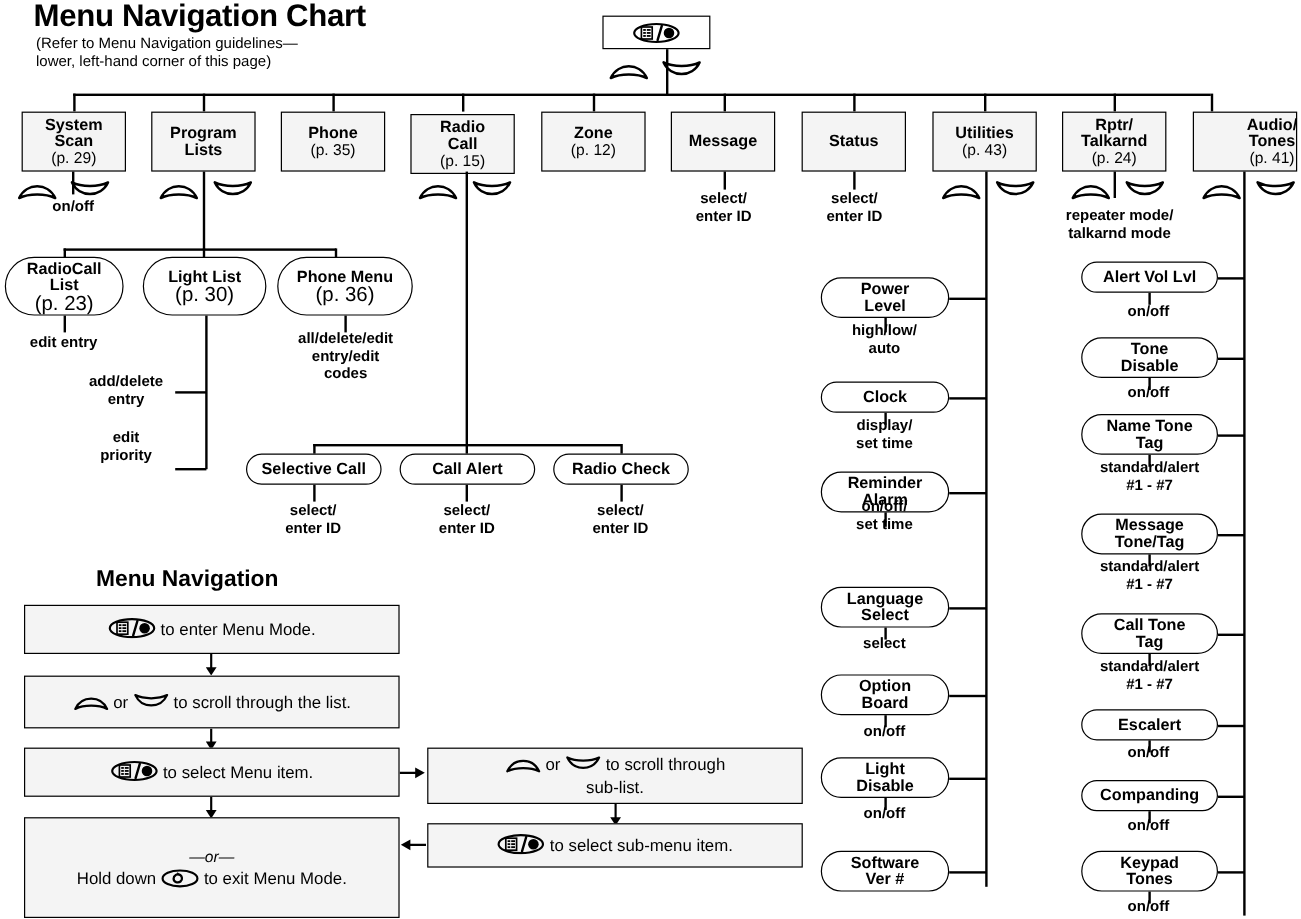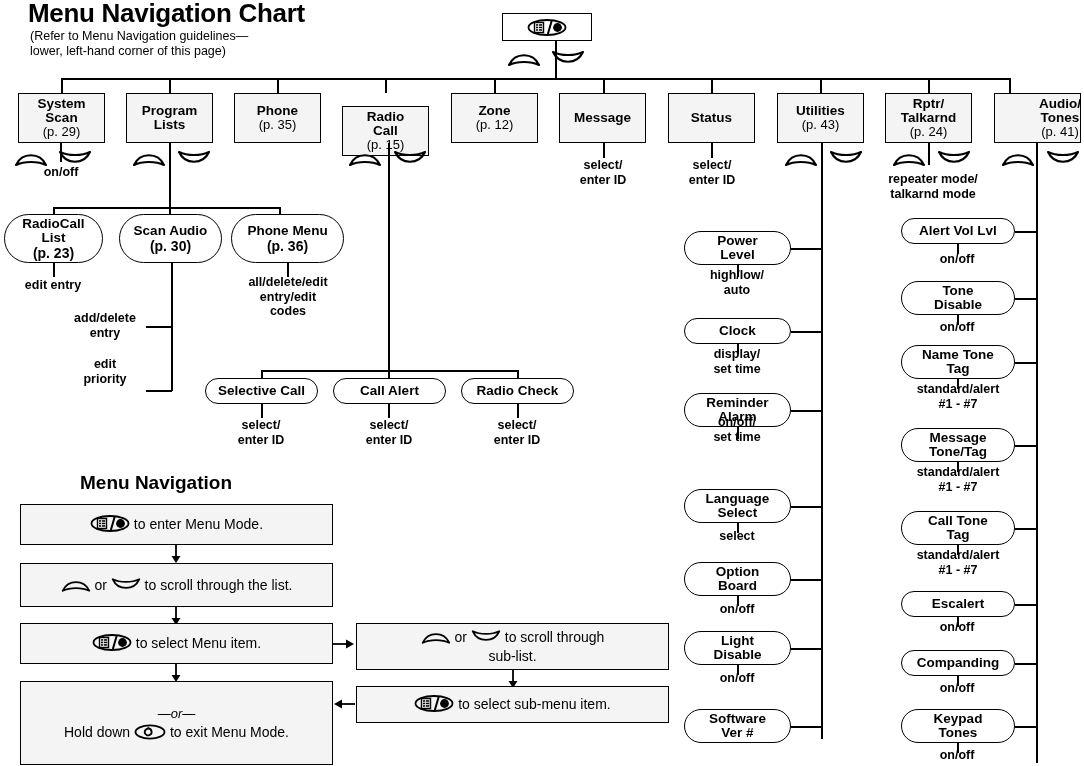--- a/index.html
+++ b/index.html
@@ -32,21 +32,21 @@
   .rect .pg{font-size:13px;font-weight:normal;}
 
   
   .pill{
     position:absolute;border:1.6px solid #000;background:#fff;
     border-radius:999px;
     display:flex;flex-direction:column;align-items:center;justify-content:center;
     text-align:center;line-height:14.5px;box-sizing:border-box;
   }
   .pill .nm{font-size:13.5px;font-weight:bold;white-space:pre-line;}
-  .pill .pg{font-size:14px;font-weight:bold;}
+  .pill .pg{font-size:17px;font-weight:normal;}
 
   
   .opt{
     position:absolute;font-size:12.5px;font-weight:bold;line-height:14.5px;
     text-align:center;white-space:pre-line;
   }
 
   
   .kup,.kdn{position:absolute;width:34px;height:17px;}
   .kup svg,.kdn svg{display:block;width:100%;height:100%;}
@@ -164,21 +164,21 @@
 </div>
 <div class="rect" style="left:126px;top:93px;width:87px;height:50px;">
   <span class="nm">Program
 Lists</span>
   <span class="pg"></span>
 </div>
 <div class="rect" style="left:234px;top:93px;width:87px;height:50px;align-items:center;">
   <span class="nm">Phone</span>
   <span class="pg">(p. 35)</span>
 </div>
-<div class="rect" style="left:342px;top:106px;width:87px;height:50px;">
+<div class="rect" style="left:342px;top:95px;width:87px;height:50px;">
   <span class="nm">Radio
 Call</span>
   <span class="pg">(p. 15)</span>
 </div>
 <div class="rect" style="left:451px;top:93px;width:87px;height:50px;">
   <span class="nm">Zone</span>
   <span class="pg">(p. 12)</span>
 </div>
 <div class="rect" style="left:559px;top:93px;width:87px;height:50px;">
   <span class="nm">Message</span>
@@ -282,21 +282,21 @@
 <div class="ln lnv" style="left:53px;top:207px;height:9px;"></div>
 <div class="ln lnv" style="left:169px;top:207px;height:9px;"></div>
 <div class="ln lnv" style="left:279px;top:207px;height:9px;"></div>
 
 <div class="pill" style="left:4px;top:214px;width:99px;height:49px;">
   <span class="nm">RadioCall
 List</span>
   <span class="pg">(p. 23)</span>
 </div>
 <div class="pill" style="left:119px;top:214px;width:103px;height:49px;">
-  <span class="nm">Scan Audio</span>
+  <span class="nm">Light List</span>
   <span class="pg">(p. 30)</span>
 </div>
 <div class="pill" style="left:231px;top:214px;width:113px;height:49px;">
   <span class="nm">Phone Menu</span>
   <span class="pg">(p. 36)</span>
 </div>
 
 <div class="ln lnv" style="left:53px;top:263px;height:14px;"></div>
 <div class="opt" style="left:3px;top:278px;width:100px;">edit entry</div>
 

